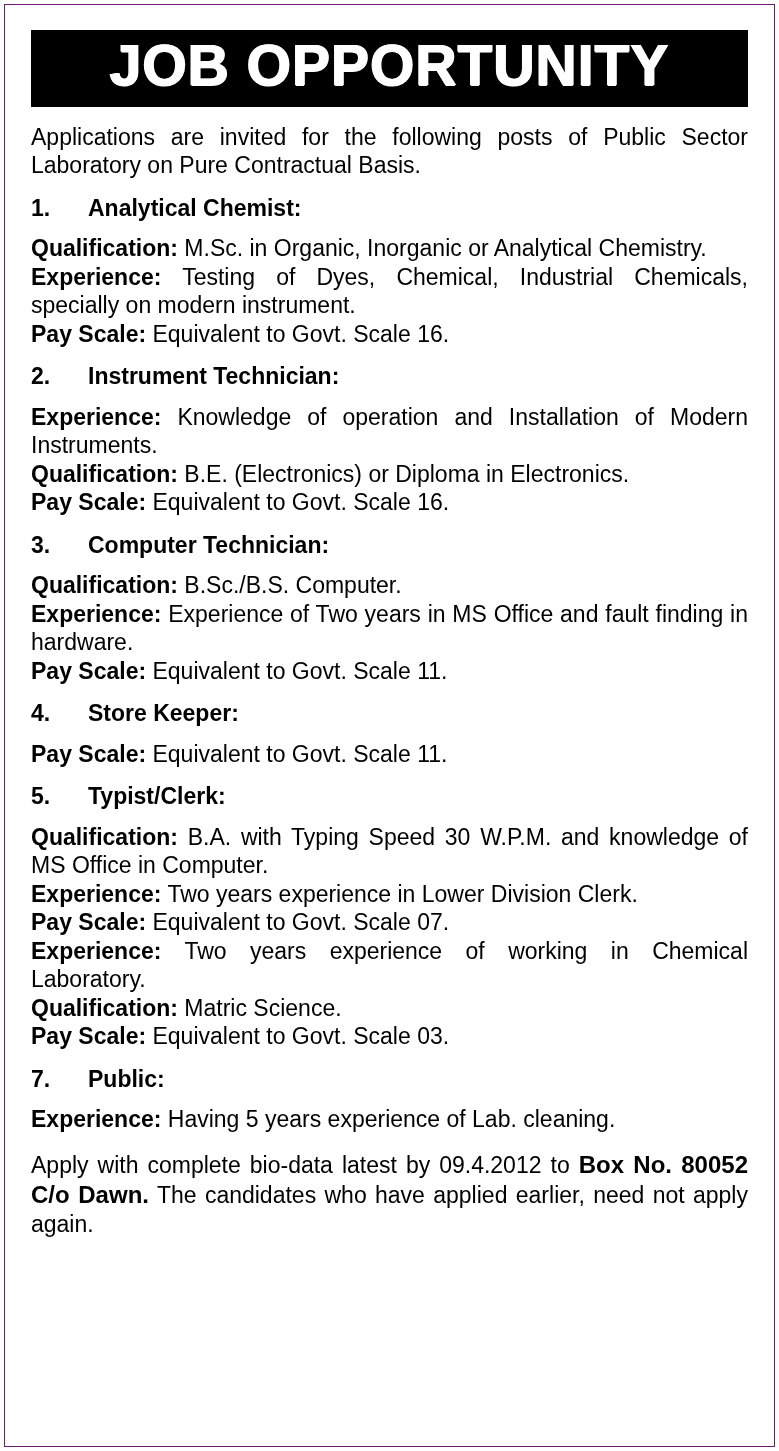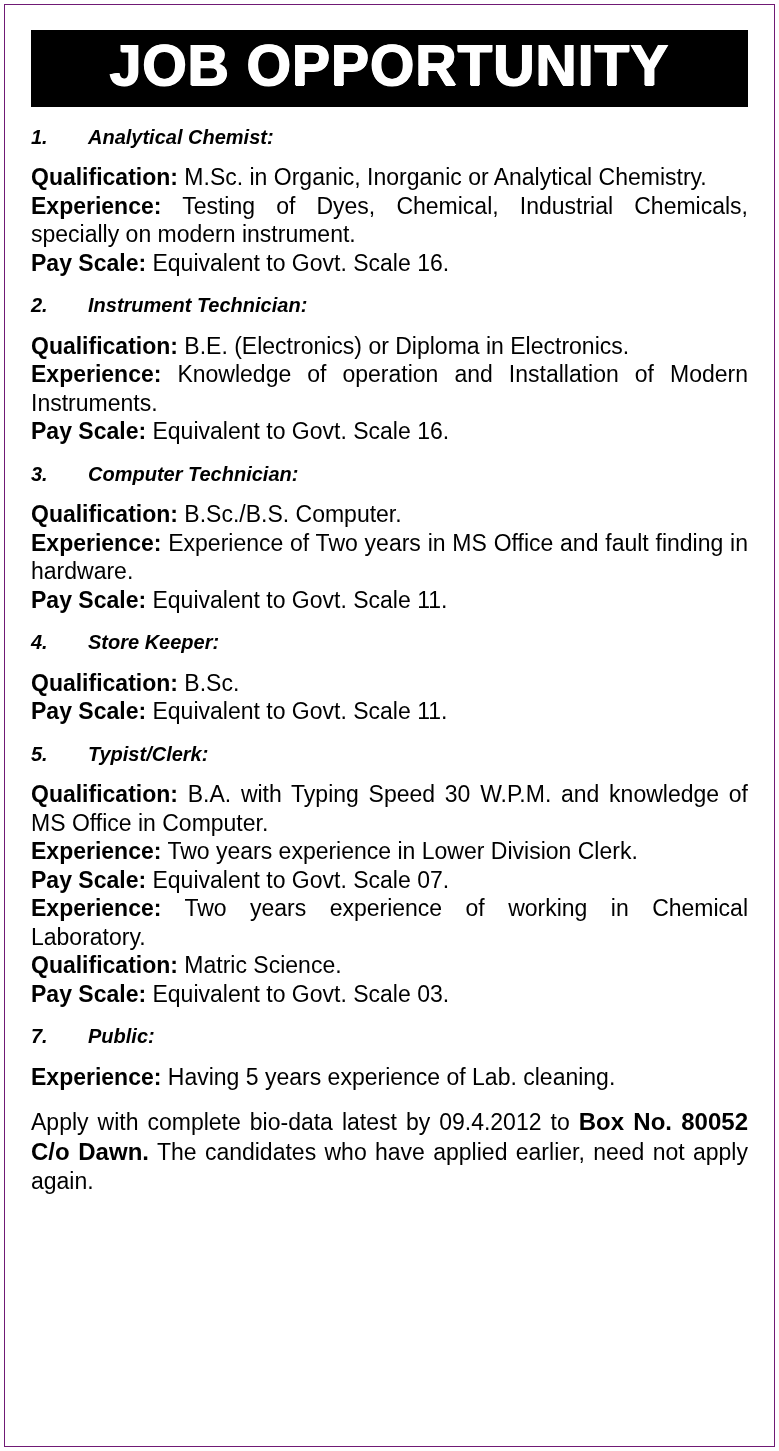--- a/index.html
+++ b/index.html
@@ -41,25 +41,24 @@
   }
   .body-text {
     font-size: 23px;
     line-height: 28.5px;
   }
   p.intro {
     margin: 0 0 12px 0;
     text-align: justify;
   }
   h2.pos-heading {
-    font-size: 20px;
+    font-size: 23px;
     font-weight: bold;
     margin: 14px 0 12px 0;
     line-height: 28.5px;
-    font-style: italic;
   }
   .pos-number {
     display: inline-block;
     width: 57px;
   }
   p.field {
     margin: 0;
     text-align: justify;
     line-height: 28.5px;
   }
@@ -78,54 +77,54 @@
 </head>
 <body>
 
 <div class="ad">
 
   <div class="header-bar">
     <span class="title-text">JOB OPPORTUNITY</span>
   </div>
 
   <div class="body-text">
+    <p class="intro">Applications are invited for the following posts of Public Sector Laboratory on Pure Contractual Basis.</p>
 
     <div id="positions">
   <section class="position">
     <h2 class="pos-heading">
       <span class="pos-number">1.</span><span class="pos-title">Analytical Chemist:</span>
     </h2>
   <p class="field"><b>Qualification:</b><span> M.Sc. in Organic, Inorganic or Analytical Chemistry.</span></p>
           <p class="field"><b>Experience:</b><span> Testing of Dyes, Chemical, Industrial Chemicals, specially on modern instrument.</span></p>
           <p class="field"><b>Pay Scale:</b><span> Equivalent to Govt. Scale 16.</span></p>
         </section>
 
   <section class="position">
     <h2 class="pos-heading">
       <span class="pos-number">2.</span><span class="pos-title">Instrument Technician:</span>
     </h2>
-  <p class="field"><b>Qualification:</b><span> B.E. (Electronics) or Diploma in Electronics.</span></p>
-          <p class="field"><b>Experience:</b><span> Knowledge of operation and Installation of Modern Instruments.</span></p>
+  <p class="field"><b>Experience:</b><span> Knowledge of operation and Installation of Modern Instruments.</span></p>
+          <p class="field"><b>Qualification:</b><span> B.E. (Electronics) or Diploma in Electronics.</span></p>
           <p class="field"><b>Pay Scale:</b><span> Equivalent to Govt. Scale 16.</span></p>
         </section>
 
   <section class="position">
     <h2 class="pos-heading">
       <span class="pos-number">3.</span><span class="pos-title">Computer Technician:</span>
     </h2>
   <p class="field"><b>Qualification:</b><span> B.Sc./B.S. Computer.</span></p>
           <p class="field"><b>Experience:</b><span> Experience of Two years in MS Office and fault finding in hardware.</span></p>
           <p class="field"><b>Pay Scale:</b><span> Equivalent to Govt. Scale 11.</span></p>
         </section>
 
   <section class="position">
     <h2 class="pos-heading">
       <span class="pos-number">4.</span><span class="pos-title">Store Keeper:</span>
     </h2>
-  <p class="field"><b>Qualification:</b><span> B.Sc.</span></p>
           <p class="field"><b>Pay Scale:</b><span> Equivalent to Govt. Scale 11.</span></p>
         </section>
 
   <section class="position">
     <h2 class="pos-heading">
       <span class="pos-number">5.</span><span class="pos-title">Typist/Clerk:</span>
     </h2>
   <p class="field"><b>Qualification:</b><span> B.A. with Typing Speed 30 W.P.M. and knowledge of MS Office in Computer.</span></p>
           <p class="field"><b>Experience:</b><span> Two years experience in Lower Division Clerk.</span></p>
           <p class="field"><b>Pay Scale:</b><span> Equivalent to Govt. Scale 07.</span></p>

